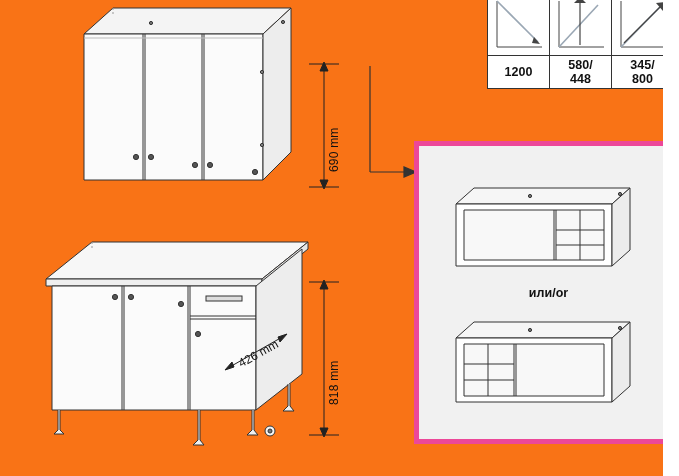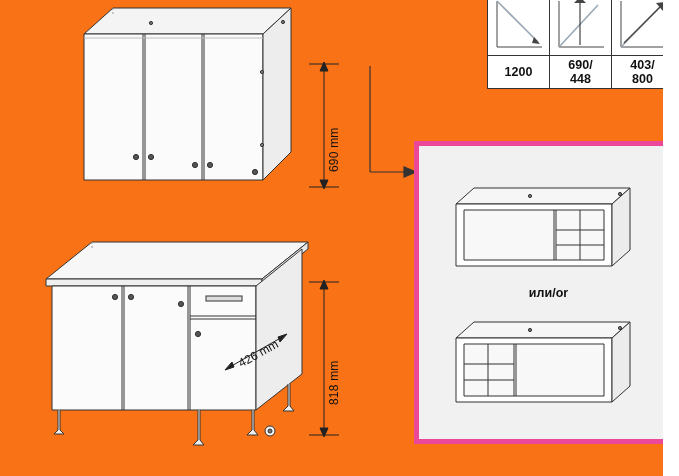--- a/index.html
+++ b/index.html
@@ -122,25 +122,25 @@
             <line x1="9" y1="54" x2="48" y2="14" stroke="#9aa7b4" stroke-width="1.6"></line>
             <line x1="12" y1="50" x2="50" y2="12" stroke="#444" stroke-width="1.2"></line>
             <path d="M44 10 L53 9 L51 18 Z" fill="#444" stroke="none"></path>
           </g>
         </svg>
       </td>
     </tr>
     <tr>
       <td>1200</td>
       <td>
-        <span>690/</span><br>
+        <span>580/</span><br>
         <span>448</span>
       </td>
       <td>
-        <span>403/</span><br>
+        <span>345/</span><br>
         <span>800</span>
       </td>
     </tr>
   </tbody>
     </table>
 
   <svg class="abs" style="left:55px; top:0px;" width="270" height="210" viewBox="0 0 270 210">
     <g stroke="#333" fill="none" stroke-width="1">
 
       <polygon points="29,34 58,8 236,8 208,34" fill="#f4f4f4"></polygon>

